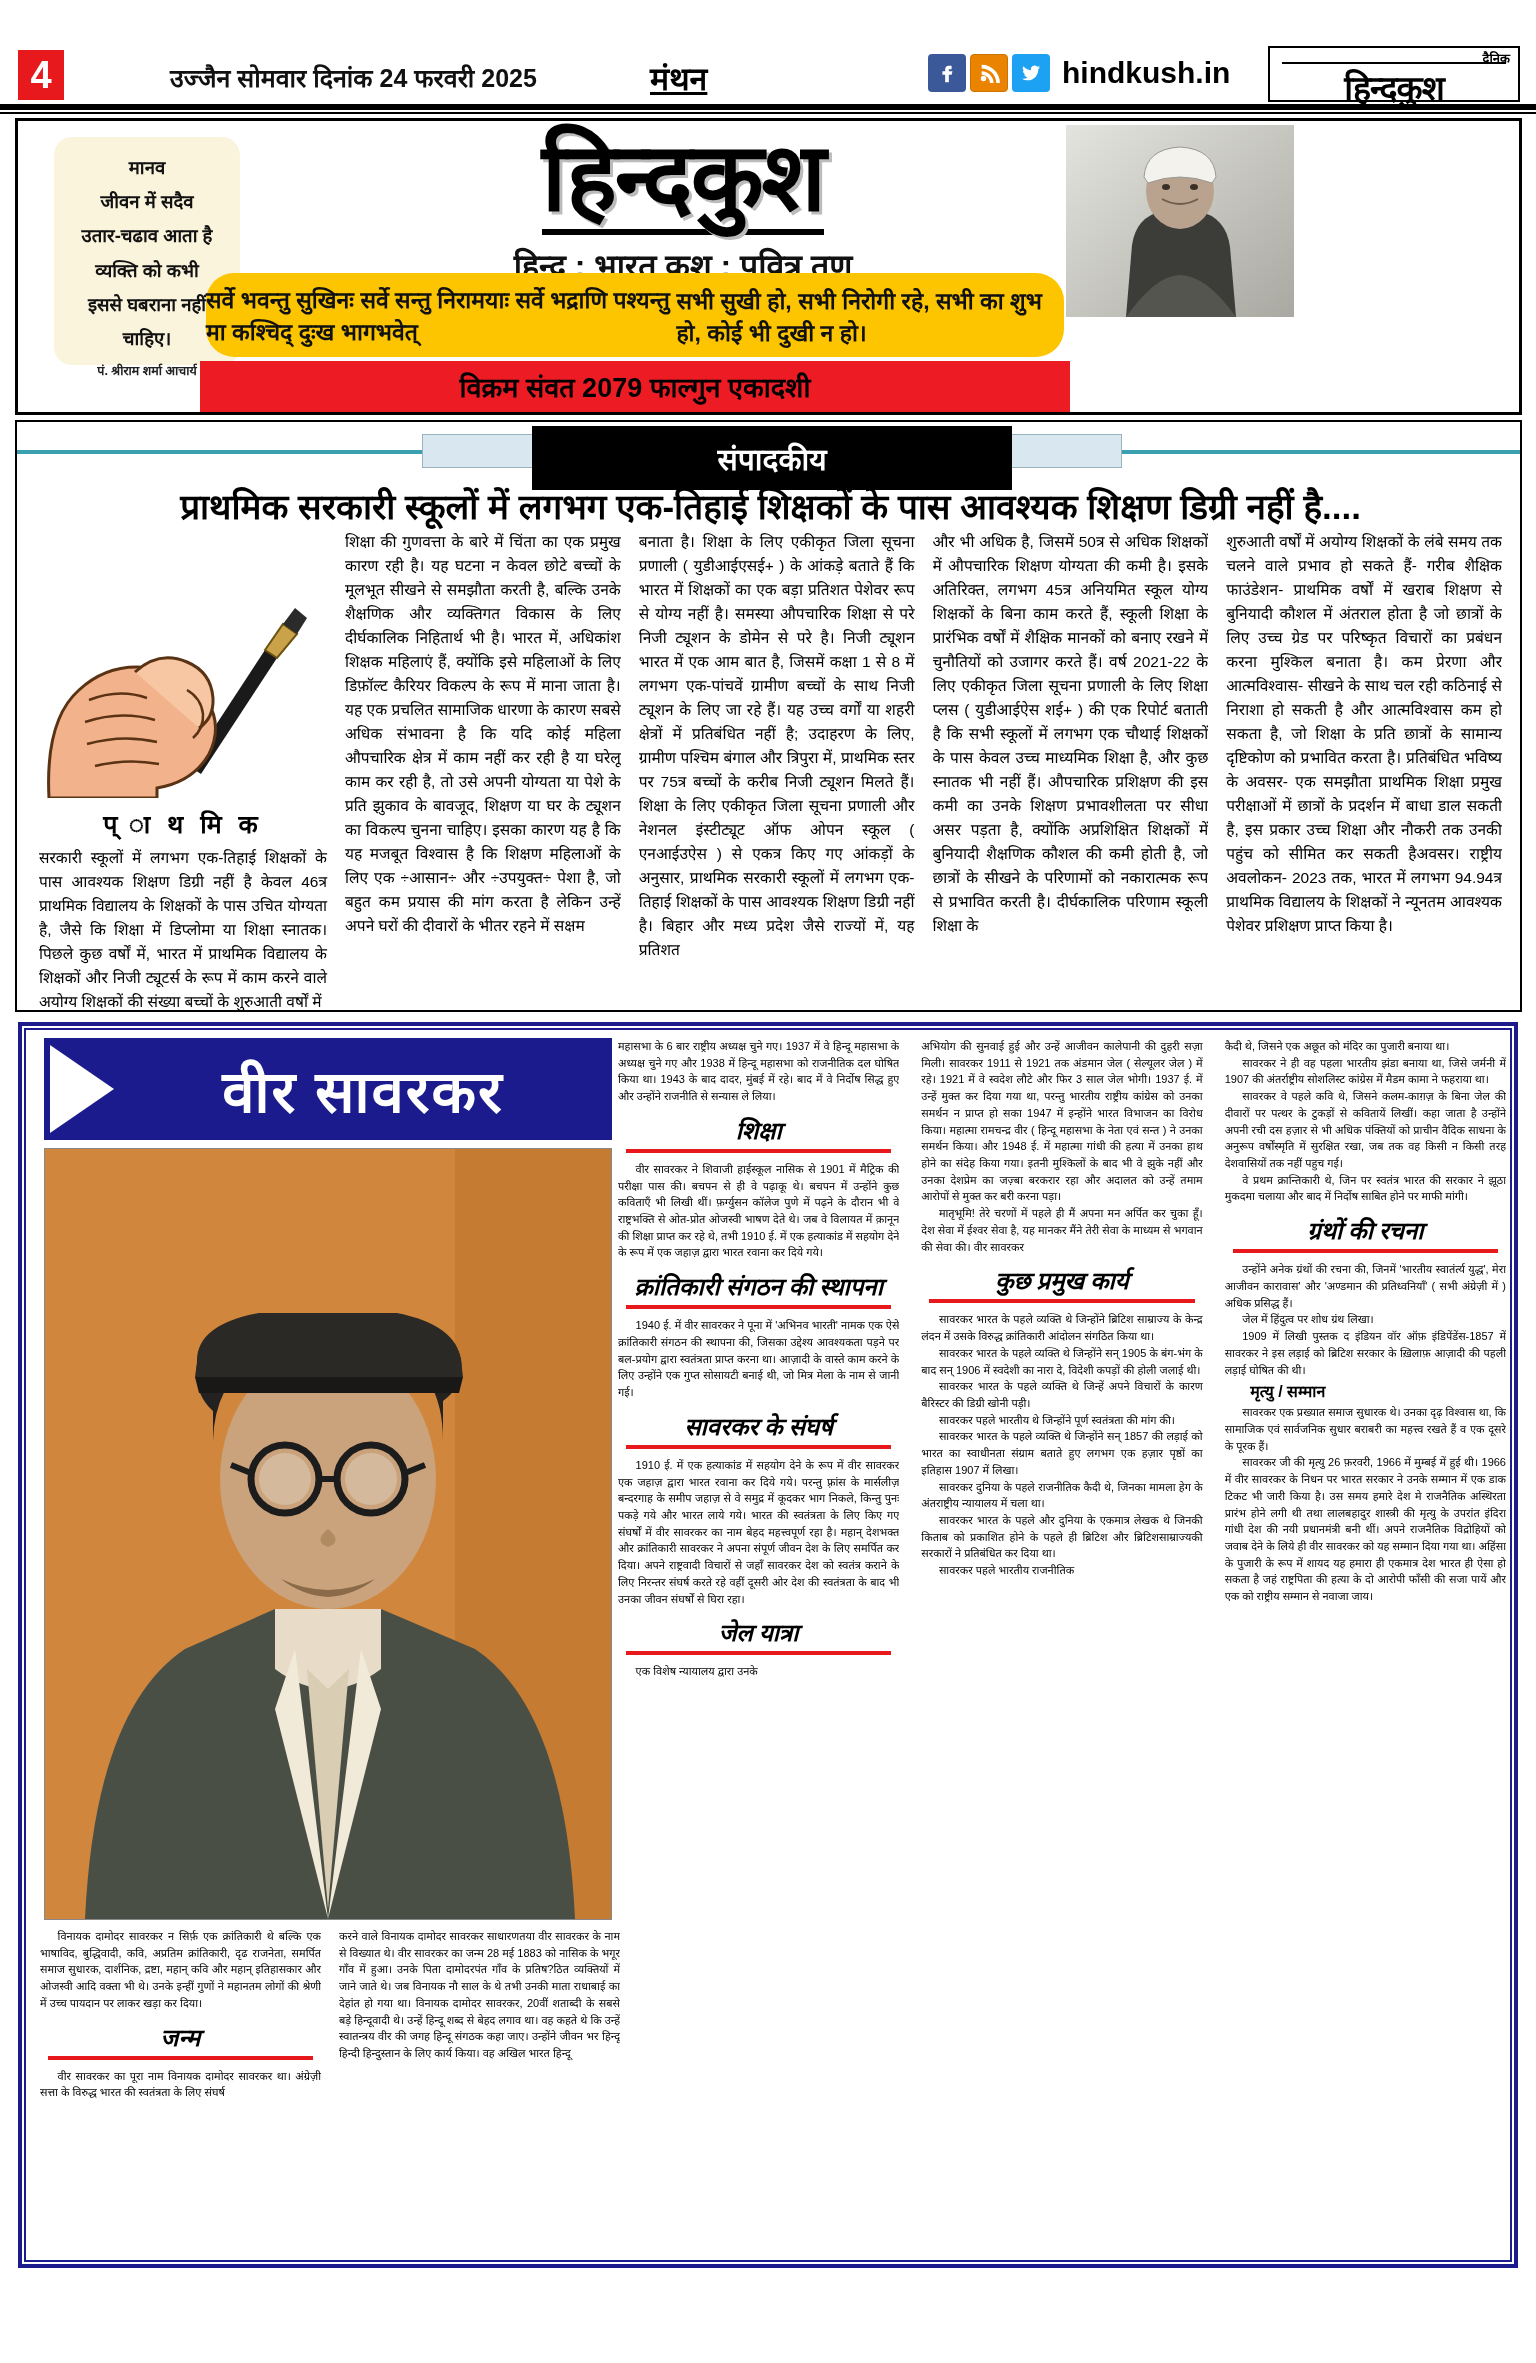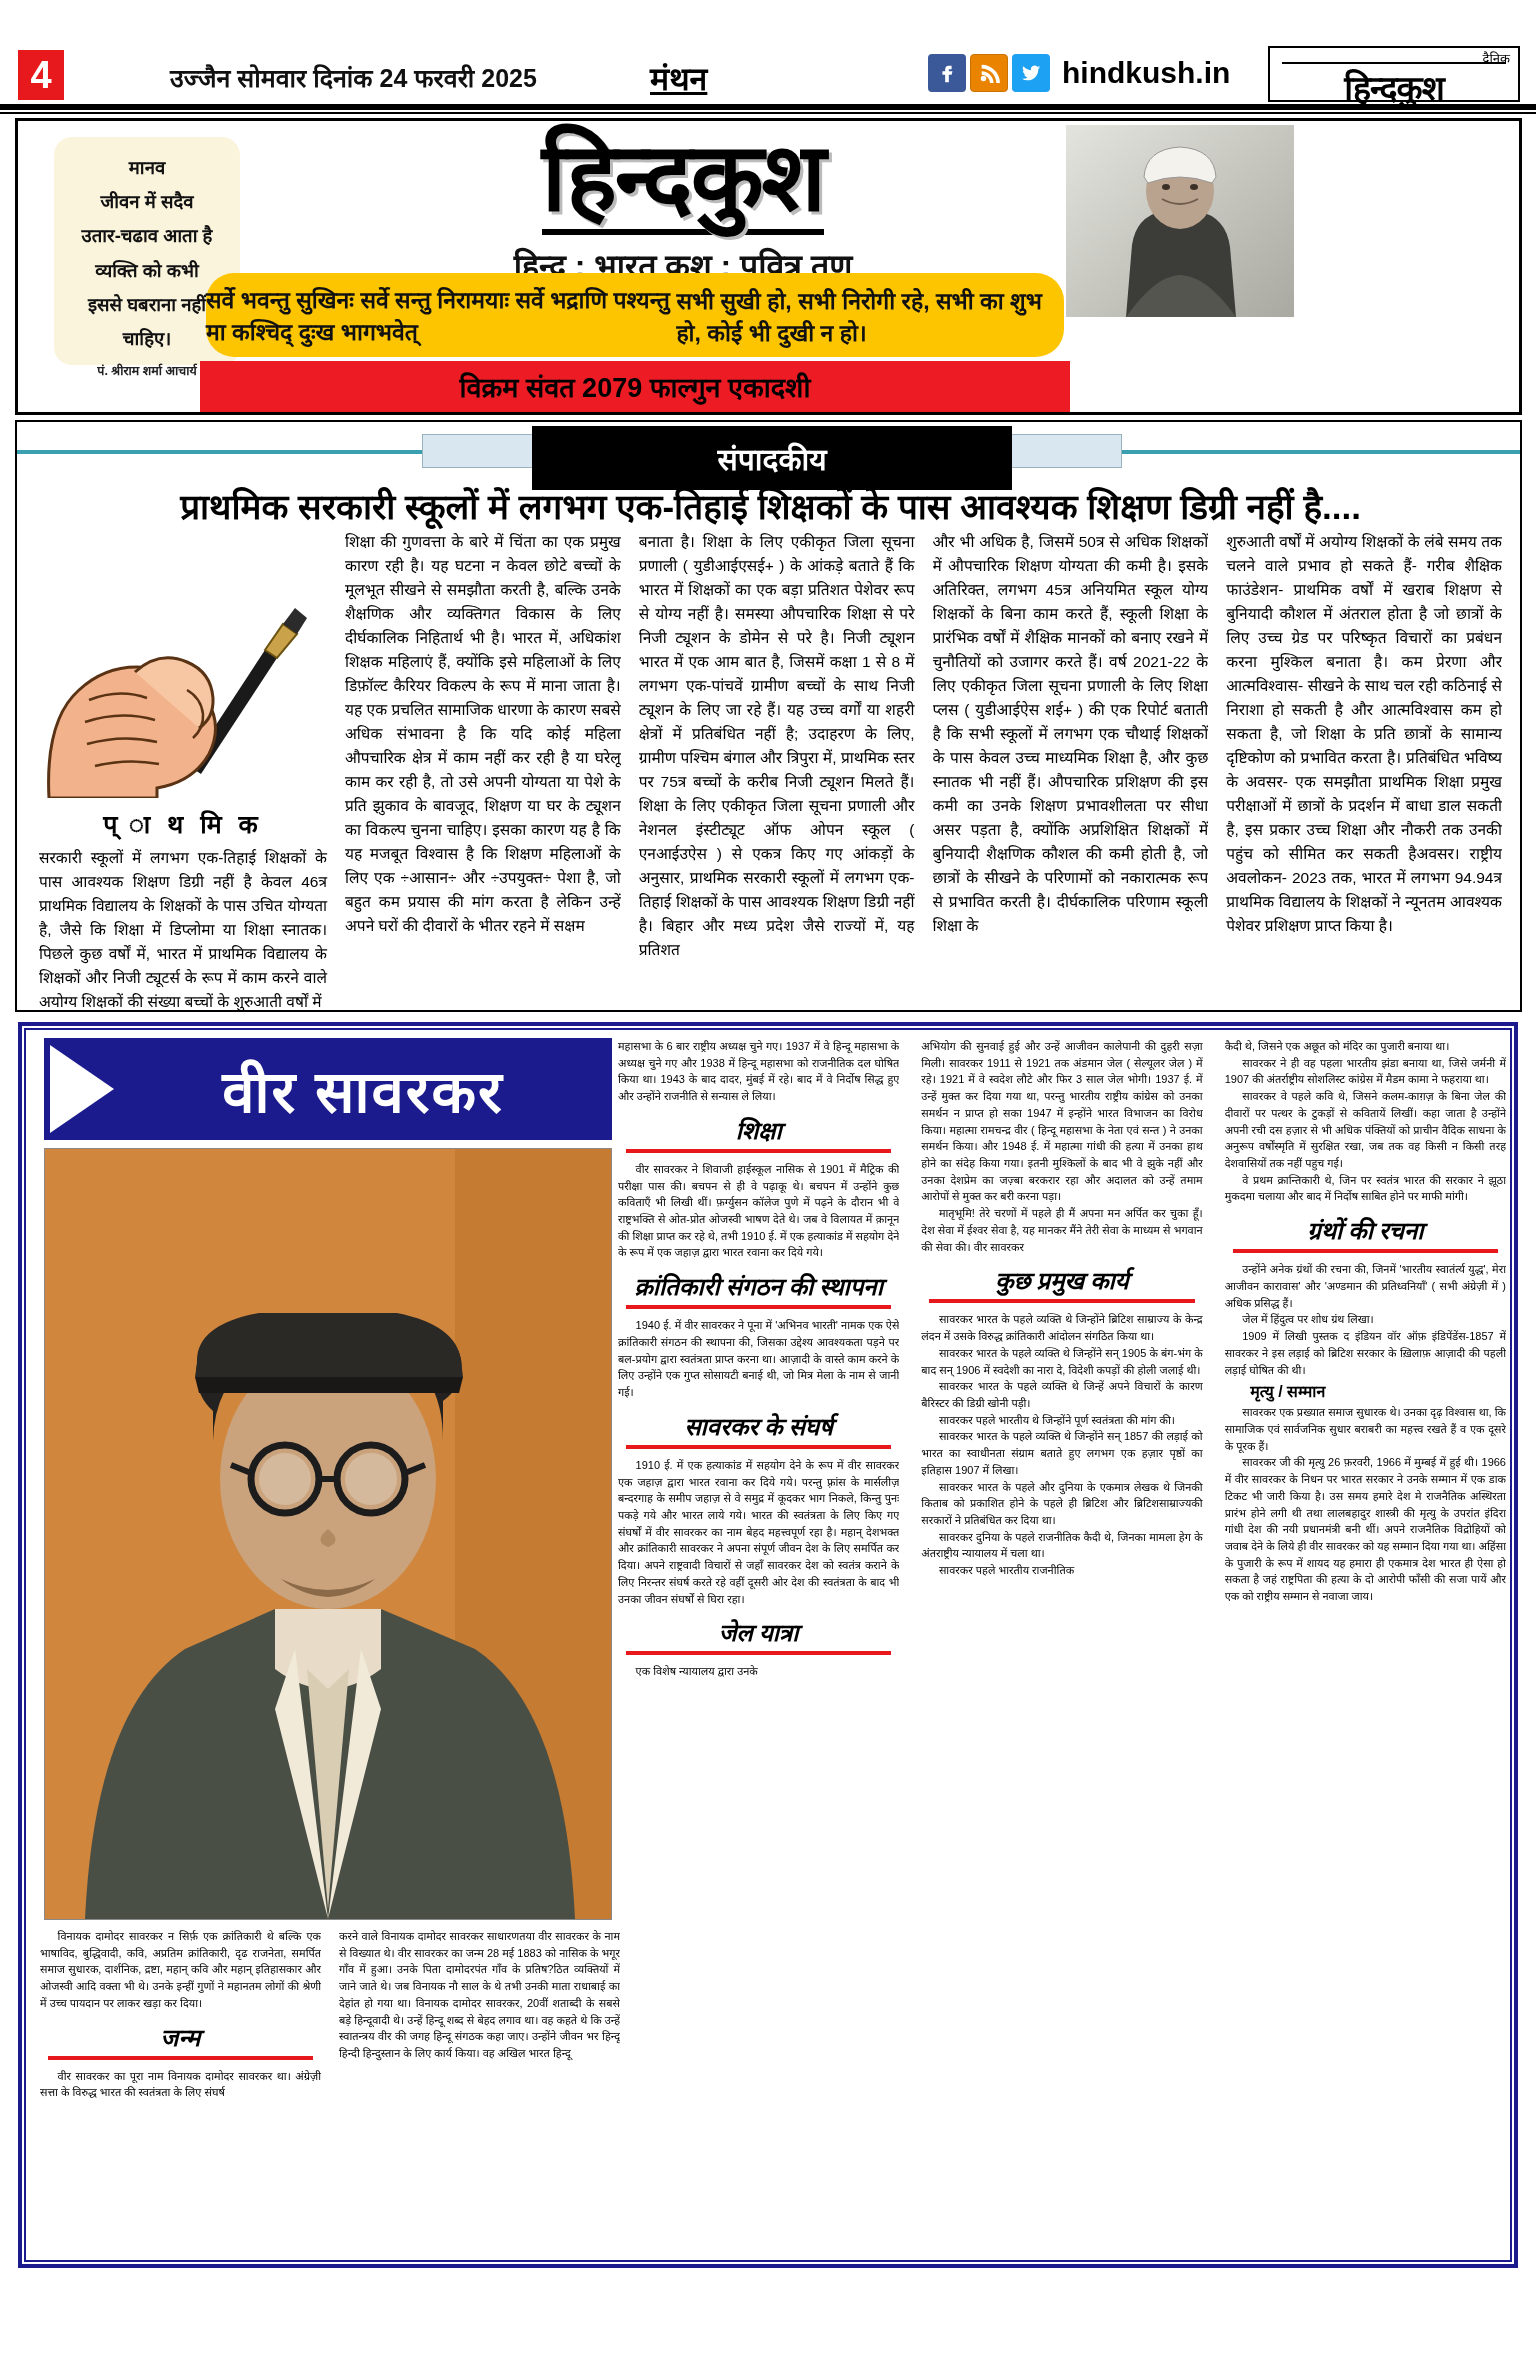--- a/index.html
+++ b/index.html
@@ -12,21 +12,21 @@
   #pageno { position:absolute; left:18px; top:2px; width:46px; height:50px; background:#e8191c; color:#fff;
             font-size:38px; font-weight:bold; display:flex; align-items:center; justify-content:center; }
   #dateline { position:absolute; left:170px; top:12px; font-size:25px; font-weight:bold; color:#111; }
   #secname { position:absolute; left:650px; top:8px; font-size:32px; font-weight:bold; color:#000;text-decoration:underline; }
   .sicon { position:absolute; top:6px; width:38px; height:38px; border-radius:4px; display:flex; align-items:center; justify-content:center; }
   #fb { left:928px; background:#3b5998; }
   #rss { left:970px; background:#e98300; border:1px solid #c97300; }
   #tw { left:1012px; background:#1da1f2; }
   #site { position:absolute; left:1062px; top:8px; font-size:30px; font-weight:bold; color:#000; }
   #minilogo { position:absolute; left:1268px; top:-2px; width:252px; height:56px; border:2px solid #000; background:#fff; }
-  #minilogo .tag { position:absolute; right:8px; top:1px; font-size:13px; font-weight:normal; }
+  #minilogo .tag { position:absolute; right:8px; top:1px; font-size:13px; font-weight:bold; }
   #minilogo .big { position:absolute; left:0; right:0; top:14px; text-align:center; font-size:34px; font-weight:900;
                    font-family:"Liberation Serif",serif; letter-spacing:-1px; border-top:2px solid #000; width:90%; margin:0 5%; }
   #rule { position:absolute; left:0; top:104px; width:1536px; height:10px; border-top:6px solid #000; border-bottom:2px solid #000; }
 
   
   #mast { position:absolute; left:15px; top:118px; width:1507px; height:297px; border:3px solid #000; background:#fff; }
   #quote { position:absolute; left:36px; top:16px; width:186px; height:228px; background:#fbf4dd; border-radius:18px;
            text-align:center; padding-top:14px; }
   #quote .qtext { font-size:18.5px; font-weight:bold; line-height:1.85; white-space:pre-line; color:#111;text-align:center; }
   #quote .qattr { margin-top:6px; font-size:12.5px; font-weight:bold; color:#222; }
@@ -254,22 +254,22 @@
         </div>
       <div class="scol">
           <p class="para cont">अभियोग की सुनवाई हुई और उन्हें आजीवन कालेपानी की दुहरी सज़ा मिली। सावरकर 1911 से 1921 तक अंडमान जेल ( सेल्यूलर जेल ) में रहे। 1921 में वे स्वदेश लौटे और फिर 3 साल जेल भोगी। 1937 ई. में उन्हें मुक्त कर दिया गया था, परन्तु भारतीय राष्ट्रीय कांग्रेस को उनका समर्थन न प्राप्त हो सका 1947 में इन्होंने भारत विभाजन का विरोध किया। महात्मा रामचन्द्र वीर ( हिन्दू महासभा के नेता एवं सन्त ) ने उनका समर्थन किया। और 1948 ई. में महात्मा गांधी की हत्या में उनका हाथ होने का संदेह किया गया। इतनी मुश्किलों के बाद भी वे झुके नहीं और उनका देशप्रेम का जज़्बा बरकरार रहा और अदालत को उन्हें तमाम आरोपों से मुक्त कर बरी करना पड़ा।</p>
           <p class="para">मातृभूमि! तेरे चरणों में पहले ही मैं अपना मन अर्पित कर चुका हूँ। देश सेवा में ईश्वर सेवा है, यह मानकर मैंने तेरी सेवा के माध्यम से भगवान की सेवा की। वीर सावरकर</p>
           <div class="sub-heading">कुछ प्रमुख कार्य</div>
           <p class="para">सावरकर भारत के पहले व्यक्ति थे जिन्होंने ब्रिटिश साम्राज्य के केन्द्र लंदन में उसके विरुद्ध क्रांतिकारी आंदोलन संगठित किया था।</p>
           <p class="para">सावरकर भारत के पहले व्यक्ति थे जिन्होंने सन् 1905 के बंग-भंग के बाद सन् 1906 में स्वदेशी का नारा दे, विदेशी कपड़ों की होली जलाई थी।</p>
           <p class="para">सावरकर भारत के पहले व्यक्ति थे जिन्हें अपने विचारों के कारण बैरिस्टर की डिग्री खोनी पड़ी।</p>
           <p class="para">सावरकर पहले भारतीय थे जिन्होंने पूर्ण स्वतंत्रता की मांग की।</p>
           <p class="para">सावरकर भारत के पहले व्यक्ति थे जिन्होंने सन् 1857 की लड़ाई को भारत का स्वाधीनता संग्राम बताते हुए लगभग एक हज़ार पृष्ठों का इतिहास 1907 में लिखा।</p>
+          <p class="para">सावरकर दुनिया के पहले राजनीतिक कैदी थे, जिनका मामला हेग के अंतराष्ट्रीय न्यायालय में चला था।</p>
           <p class="para">सावरकर भारत के पहले और दुनिया के एकमात्र लेखक थे जिनकी किताब को प्रकाशित होने के पहले ही ब्रिटिश और ब्रिटिशसाम्राज्यकी सरकारों ने प्रतिबंधित कर दिया था।</p>
-          <p class="para">सावरकर दुनिया के पहले राजनीतिक कैदी थे, जिनका मामला हेग के अंतराष्ट्रीय न्यायालय में चला था।</p>
           <p class="para">सावरकर पहले भारतीय राजनीतिक</p>
         </div>
       <div class="scol">
           <p class="para cont">कैदी थे, जिसने एक अछूत को मंदिर का पुजारी बनाया था।</p>
           <p class="para">सावरकर ने ही वह पहला भारतीय झंडा बनाया था, जिसे जर्मनी में 1907 की अंतर्राष्ट्रीय सोशलिस्ट कांग्रेस में मैडम कामा ने फहराया था।</p>
           <p class="para">सावरकर वे पहले कवि थे, जिसने कलम-काग़ज़ के बिना जेल की दीवारों पर पत्थर के टुकड़ों से कवितायें लिखीं। कहा जाता है उन्होंने अपनी रची दस हज़ार से भी अधिक पंक्तियों को प्राचीन वैदिक साधना के अनुरूप वर्षोंस्मृति में सुरक्षित रखा, जब तक वह किसी न किसी तरह देशवासियों तक नहीं पहुच गई।</p>
           <p class="para">वे प्रथम क्रान्तिकारी थे, जिन पर स्वतंत्र भारत की सरकार ने झूठा मुकदमा चलाया और बाद में निर्दोष साबित होने पर माफी मांगी।</p>
           <div class="sub-heading">ग्रंथों की रचना</div>
           <p class="para">उन्होंने अनेक ग्रंथों की रचना की, जिनमें 'भारतीय स्वातंर्त्य युद्ध', मेरा आजीवन कारावास' और 'अण्डमान की प्रतिध्वनियाँ' ( सभी अंग्रेज़ी में ) अधिक प्रसिद्ध हैं।</p>
           <p class="para">जेल में हिंदुत्व पर शोध ग्रंथ लिखा।</p>

